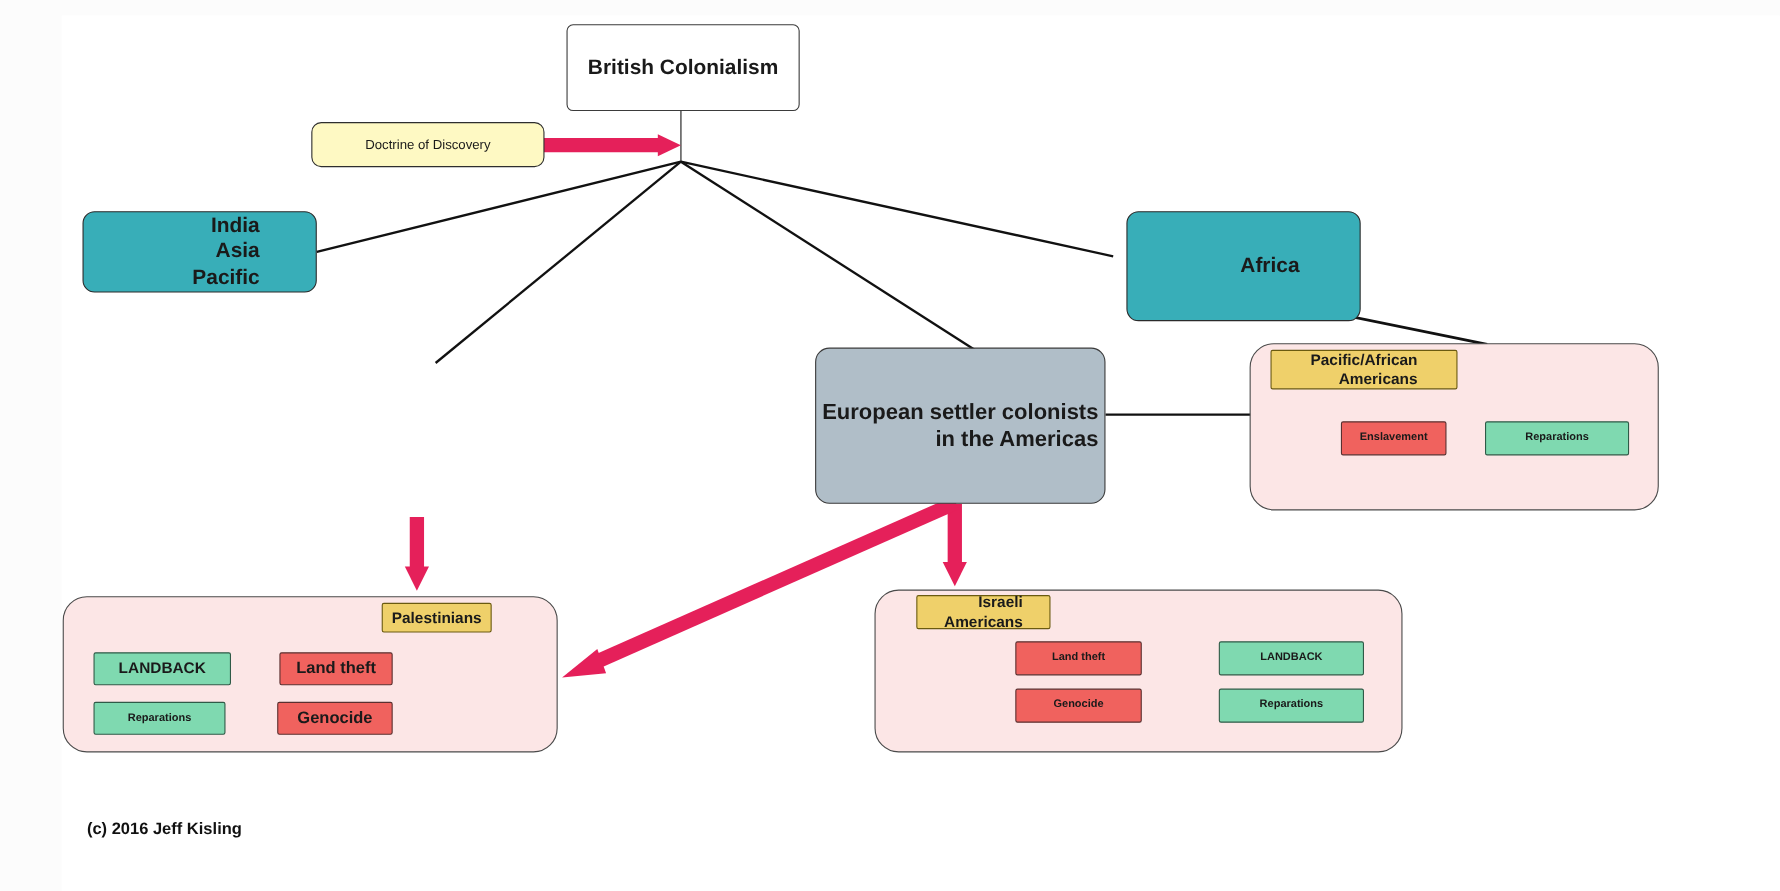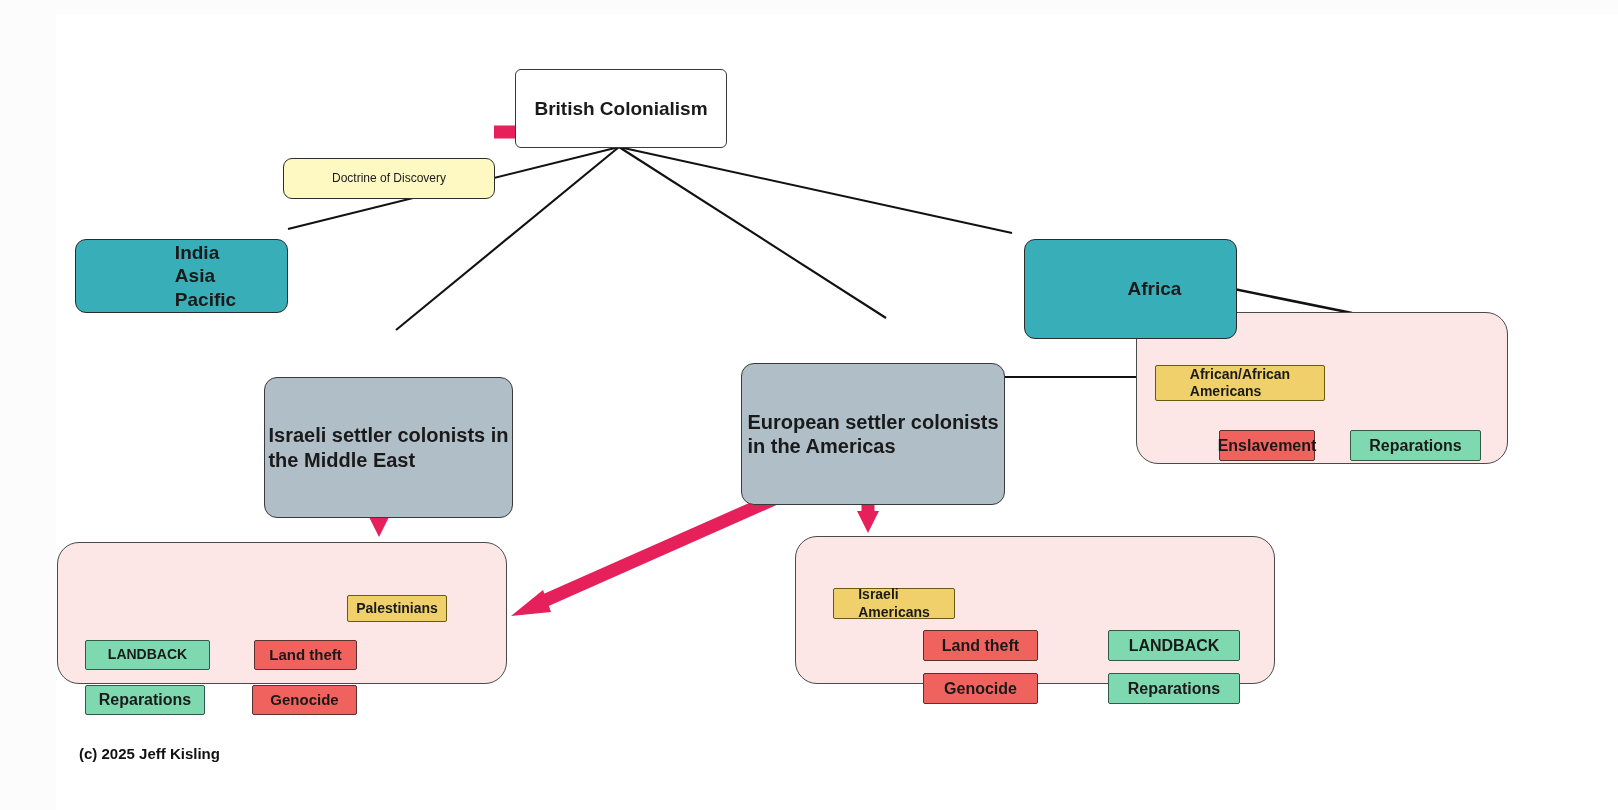--- a/index.html
+++ b/index.html
@@ -42,25 +42,24 @@
     width: 1618px;
     height: 810px;
     overflow: visible;
   }
   .node {
     position: absolute;
     box-sizing: border-box;
     display: flex;
     align-items: center;
     justify-content: center;
-    text-align: left;
+    text-align: right;
     color: #1a1a1a;
     line-height: 1.22;
     white-space: pre-line;
-    margin-top: 47px;
   }
   .n-root {
     border: 1.6px solid #3b3b3b;
     border-radius: 6px;
     background: #ffffff;
     font-size: 19px;
     font-weight: bold;
   }
   .n-doctrine {
     border: 1.6px solid #2e2e2e;
@@ -105,21 +104,21 @@
     font-size: 15px;
     font-weight: bold;
   }
   .n-remedy {
     border: 1.4px solid #2f5a47;
     border-radius: 2px;
     background: #7fd9b0;
     font-size: 14px;
     font-weight: bold;
   }
-  .n-harm.small, .n-remedy.small { font-size: 16px; }
+  .n-harm.small, .n-remedy.small { font-size: 10px; }
   .credit {
     position: absolute;
     font-size: 15px;
     font-weight: bold;
     color: #111111;
     white-space: nowrap;
   }
 </style>
 </head>
 <body>
@@ -183,40 +182,38 @@
     <div class="node n-root" style="left:515px; top:22px; width:212px; height:79px;">British Colonialism</div>
 
     <div class="node n-doctrine" style="left:283px; top:111px; width:212px; height:41px;">Doctrine of Discovery</div>
 
     <div class="node n-region" style="left:75px; top:192px; width:213px; height:74px;">India
 Asia
 Pacific</div>
 
     <div class="node n-region" style="left:1024px; top:192px; width:213px; height:100px;">Africa</div>
 
-    <div class="node n-colonist" style="left:264px; top:330px; width:249px; height:141px;">Israeli settler colonists in
-the Middle East</div>
 
     <div class="node n-colonist" style="left:741px; top:316px; width:264px; height:142px;">European settler colonists
 in the Americas</div>
 
-    <div class="node n-people" style="left:1155px; top:318px; width:170px; height:36px;">African/African
+    <div class="node n-people" style="left:1155px; top:318px; width:170px; height:36px;">Pacific/African
 Americans</div>
     <div class="node n-harm small" style="left:1219px; top:383px; width:96px; height:31px;">Enslavement</div>
     <div class="node n-remedy small" style="left:1350px; top:383px; width:131px; height:31px;">Reparations</div>
 
     <div class="node n-people" style="left:347px; top:548px; width:100px; height:27px;">Palestinians</div>
     <div class="node n-remedy" style="left:85px; top:593px; width:125px; height:30px;">LANDBACK</div>
     <div class="node n-harm" style="left:254px; top:593px; width:103px; height:30px;">Land theft</div>
     <div class="node n-remedy small" style="left:85px; top:638px; width:120px; height:30px;">Reparations</div>
     <div class="node n-harm" style="left:252px; top:638px; width:105px; height:30px;">Genocide</div>
 
     <div class="node n-people" style="left:833px; top:541px; width:122px; height:31px;">Israeli
 Americans</div>
     <div class="node n-harm small" style="left:923px; top:583px; width:115px; height:31px;">Land theft</div>
     <div class="node n-remedy small" style="left:1108px; top:583px; width:132px; height:31px;">LANDBACK</div>
     <div class="node n-harm small" style="left:923px; top:626px; width:115px; height:31px;">Genocide</div>
     <div class="node n-remedy small" style="left:1108px; top:626px; width:132px; height:31px;">Reparations</div>
 
-    <div class="credit" style="left:79px; top:745px;">(c) 2025 Jeff Kisling</div>
+    <div class="credit" style="left:79px; top:745px;">(c) 2016 Jeff Kisling</div>
 
   </div>
 </div>
 
 </body></html>

